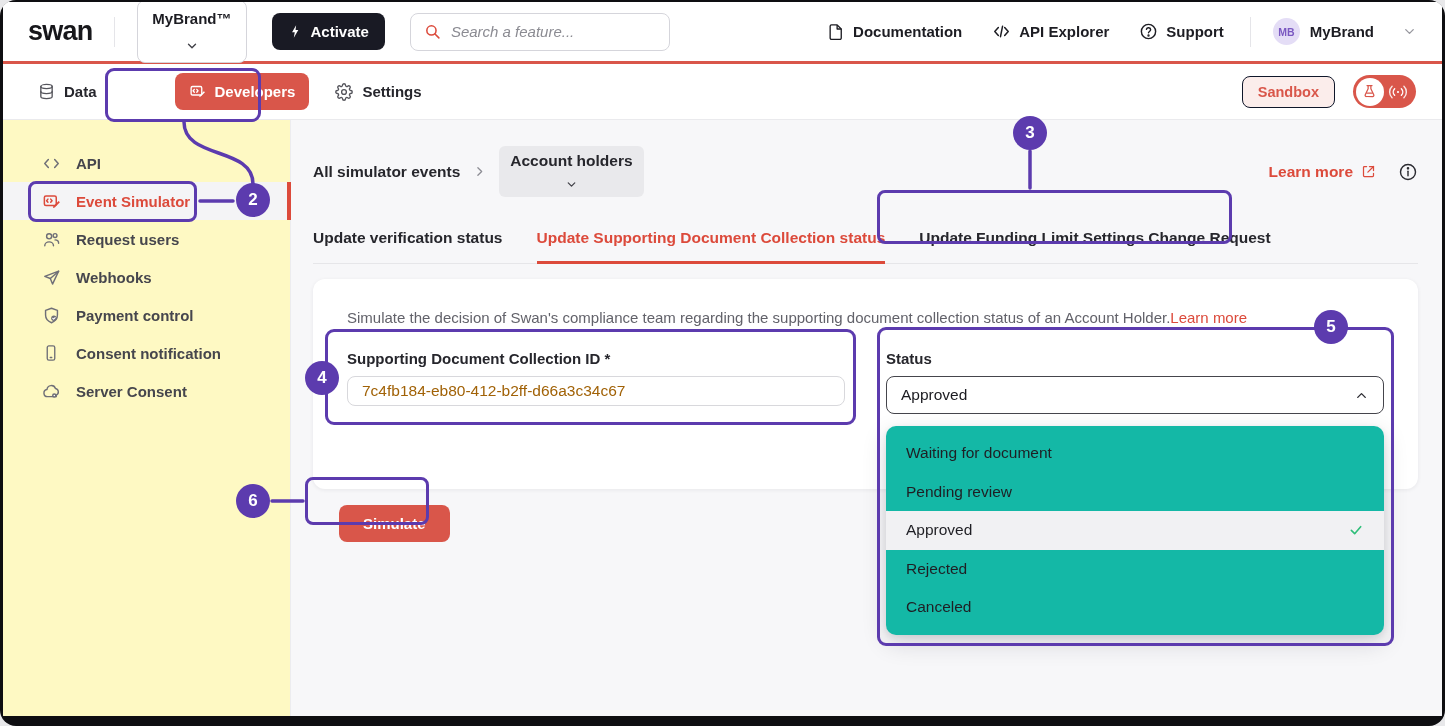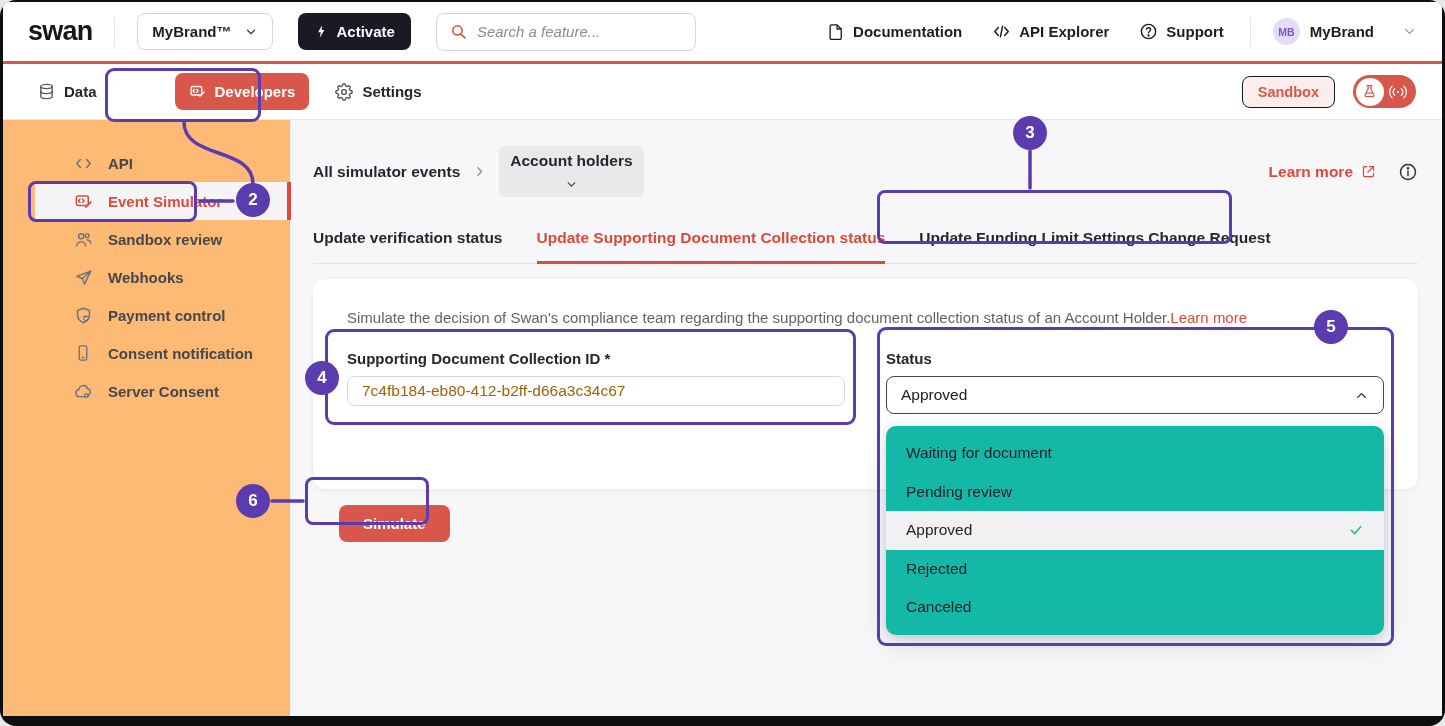--- a/index.html
+++ b/index.html
@@ -8,21 +8,21 @@
            padding:2px 3px 10px 3px; overflow:hidden; }
   .app { width:100%; height:100%; background:#fff; border-radius:1px; overflow:hidden;
          display:flex; flex-direction:column; }
 
   
   .topbar { height:62px; flex:0 0 62px; display:flex; align-items:center; padding:0 25px;
             border-bottom:3px solid #D9564A; background:#fff; }
   .logo { font-size:27px; font-weight:700; color:#17171b; letter-spacing:-0.8px; line-height:1; }
   .vdiv { width:1px; height:30px; background:#E5E5E9; margin:0 22px; }
   .brand-btn { display:flex; align-items:center; gap:12px; border:1px solid #D5D5DB; border-radius:8px;
-               background:#fff; padding:9px 14px; font-weight:700; font-size:15px; color:#1c1c22; cursor:pointer; }
+               background:#fff; padding:9px 14px; font-weight:700; font-size:15px; color:#1c1c22; cursor:pointer;flex-direction:column; }
   .activate-btn { display:flex; align-items:center; gap:8px; background:#191A24; color:#fff; border:none;
                   border-radius:8px; padding:10px 16px; font-weight:700; font-size:15px; margin-left:25px; cursor:pointer; }
   .search { display:flex; align-items:center; gap:10px; width:260px; height:38px; border:1px solid #D5D5DB;
             border-radius:8px; padding:0 13px; margin-left:25px; background:#fff; }
   .search input { border:none; outline:none; flex:1; font-size:15px; color:#333; font-family:inherit; min-width:0; }
   .search input::placeholder { color:#8b8b92; font-style:italic; }
   .top-spacer { flex:1; }
   .top-link { display:flex; align-items:center; gap:8px; font-weight:600; font-size:15px; color:#1d1d23;
               margin-left:30px; cursor:pointer; white-space:nowrap; }
   .account { display:flex; align-items:center; gap:10px; margin-left:22px; cursor:pointer; }
@@ -41,21 +41,21 @@
   .sandbox-badge { border:1px solid #0f172a; background:#FBEDEB; color:#D9564A; font-weight:600; font-size:14.5px;
                    border-radius:8px; padding:7px 15px; margin-right:18px; }
   .env-toggle { width:63px; height:33px; background:#D9564A; border-radius:17px; display:flex; align-items:center;
                 padding:2.5px; cursor:pointer; }
   .env-knob { width:28px; height:28px; background:#fff; border-radius:50%; display:flex; align-items:center;
               justify-content:center; }
   .env-live { margin-left:4px; display:flex; align-items:center; }
 
   
   .body { flex:1; display:flex; min-height:0; }
-  .sidebar { width:288px; flex:0 0 288px; background:#fdba74; border-right:1px solid #ECECEF; padding-top:24px;padding-left:32px; }
+  .sidebar { width:288px; flex:0 0 288px; background:#fef9c3; border-right:1px solid #ECECEF; padding-top:24px; }
   .side-item { position:relative; height:38px; display:flex; align-items:center; gap:15px; padding-left:38px;
                font-weight:600; font-size:15px; color:#46464d; cursor:pointer; }
   .side-item .sicon { display:flex; width:20px; justify-content:center; color:#6F6F77; }
   .side-item.active { background:#F4F4F6; color:#DC4A3B; }
   .side-item.active .sicon { color:#DC4A3B; }
   .side-item.active::after { content:""; position:absolute; right:-1px; top:0; bottom:0; width:4px; background:#DC4A3B; }
 
   .main { flex:1; background:#F7F7F9; padding:26px 24px 0 22px; min-width:0; }
   .main-header { display:flex; align-items:center; justify-content:space-between; }
   .breadcrumb { display:flex; align-items:center; gap:13px; }
@@ -271,21 +271,21 @@
 
         <div class="side-item">
           <span class="sicon">
             <svg class="ic" width="19" height="19" viewBox="0 0 24 24" fill="none" stroke="currentColor" stroke-width="1.8" stroke-linecap="round" stroke-linejoin="round">
                 <circle cx="9" cy="8" r="3.2"></circle>
                 <path d="M3.5 20c0-3 2.5-5 5.5-5s5.5 2 5.5 5"></path>
                 <circle cx="16.5" cy="7" r="2.4"></circle>
                 <path d="M16.5 12.5c2.5 0 4.5 1.7 4.5 4.3"></path>
               </svg>
           </span>
-          <span>Sandbox review</span>
+          <span>Request users</span>
         </div>
 
         <div class="side-item">
           <span class="sicon">
             <svg class="ic" width="19" height="19" viewBox="0 0 24 24" fill="none" stroke="currentColor" stroke-width="1.8" stroke-linecap="round" stroke-linejoin="round">
                 <path d="M21 4 3.5 10.5l7 2.8 2.8 7L21 4z"></path>
                 <line x1="10.5" y1="13.3" x2="21" y2="4"></line>
               </svg>
           </span>
           <span>Webhooks</span>

